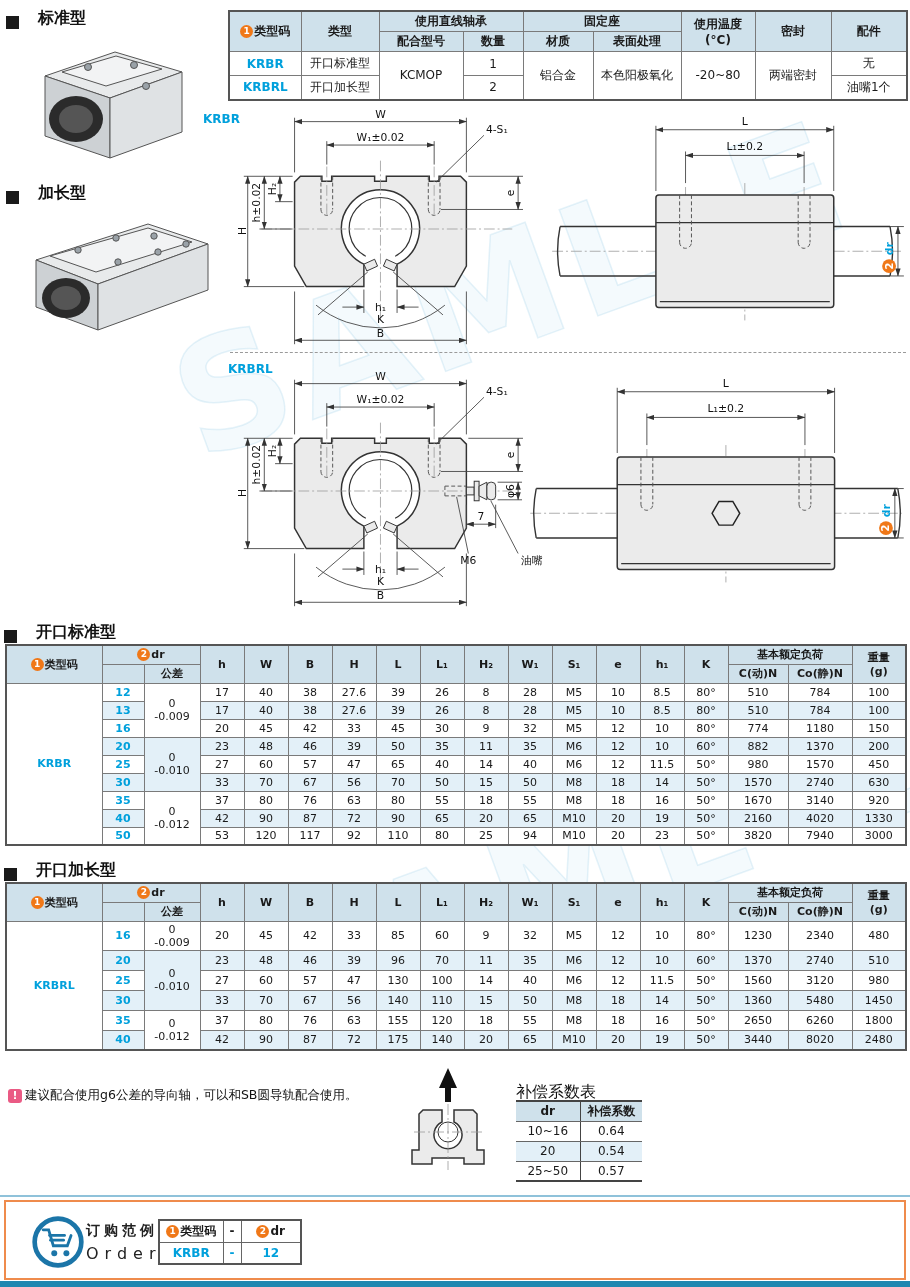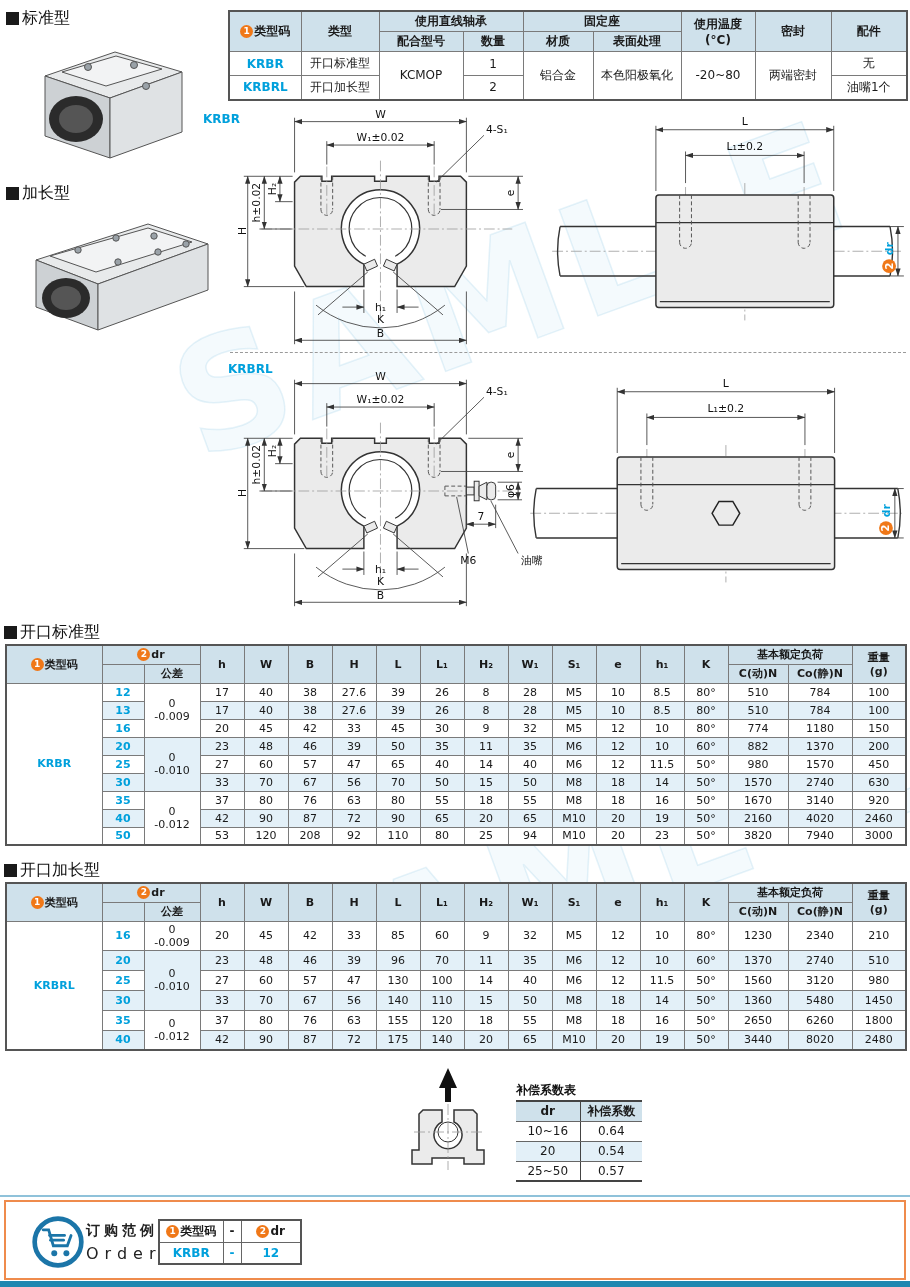--- a/index.html
+++ b/index.html
@@ -1,19 +1,19 @@
 <!DOCTYPE html>
 <html><head>
 <meta charset="utf-8">
 <style>
 *{margin:0;padding:0;box-sizing:border-box}
 body{font-family:"DejaVu Sans","Liberation Sans",sans-serif;background:#fff;color:#1a1a1a}
 .page{position:relative;width:910px;height:1287px;background:#fff;overflow:hidden}
 .wm{position:absolute;font-size:155px;font-weight:bold;letter-spacing:8px;color:rgba(100,180,220,.07);-webkit-text-stroke:1.5px rgba(100,180,220,.16);transform:rotate(-20deg);pointer-events:none;white-space:nowrap}
-.sec-title{position:absolute;display:flex;align-items:center;gap:3px;font-weight:normal;font-size:16px;color:#111}
+.sec-title{position:absolute;display:flex;align-items:flex-end;gap:19px;font-weight:bold;font-size:16px;color:#111}
 .sec-title .sq{width:13px;height:13px;background:#1a1a1a;display:inline-block}
 .badge{display:inline-block;width:13px;height:13px;border-radius:50%;background:#f07818;color:#fff;font-size:9px;font-weight:bold;line-height:13px;text-align:center;vertical-align:1px;margin-right:1px}
 .bang{display:inline-block;width:14px;height:14px;background:#ea5a84;color:#fff;border-radius:3px;font-weight:bold;font-size:11px;line-height:14px;text-align:center;margin-right:3px}
 .ctable{border-collapse:collapse;table-layout:fixed;font-size:11px;border:2px solid #555;background:#fff}
 .ctable th,.ctable td{border:1px solid #7a7a7a;text-align:center;padding:1px 2px;color:#1a1a1a;overflow:hidden}
 .ctable th{background:#cfe1eb;font-weight:bold}
 .ctable td{background:#fff}
 .ctable tr.stripe td{background:#e3f0f8}
 .ctable td.code{color:#00a0dc;font-weight:bold;background:#fff}
 .ctable td.drv{color:#00a0dc;font-weight:bold}
@@ -21,21 +21,21 @@
 .pre{white-space:pre-line}
 .spec{font-size:12px}
 .spec th{height:20px}
 .spec td{height:24px}
 #dim-table-1 td{height:18px}
 #dim-table-2 td{height:20px}
 #dim-table-1 th,#dim-table-2 th{height:19px}
 .dwg-label{position:absolute;color:#00a0dc;font-weight:bold;font-size:12px}
 .divider{position:absolute;border-top:1.5px dashed #9a9a9a}
 .note{position:absolute;font-size:12.5px;line-height:1.5;width:402px;color:#111}
-.comp-title{position:absolute;font-size:12px;font-weight:bold;color:#111}
+.comp-title{position:absolute;font-size:16px;font-weight:normal;color:#111}
 .comp{border-collapse:collapse;table-layout:fixed;font-size:12px;border-top:2px solid #444;border-bottom:2px solid #444}
 .comp th,.comp td{border-top:1px solid #666;border-bottom:1px solid #666;text-align:center;height:20px}
 .comp th{background:#cfe1eb;font-weight:bold}
 .comp td:first-child,.comp th:first-child{border-right:1.5px solid #444}
 .comp tr.stripe td{background:#e3f0f8}
 .hline{position:absolute;background:#8fc2da;height:2px}
 .order-box{position:absolute;border:2px solid #ef8b4c;background:#fff}
 .order-cn{position:absolute;font-size:14px;letter-spacing:4px;color:#222;font-weight:bold}
 .order-en{position:absolute;font-size:16px;letter-spacing:6px;color:#222}
 .mini{border-collapse:collapse;table-layout:fixed;font-size:12px;border:2px solid #555}
@@ -549,27 +549,27 @@
           <td>90</td>
           <td>65</td>
           <td>20</td>
           <td>65</td>
           <td>M10</td>
           <td>20</td>
           <td>19</td>
           <td>50°</td>
           <td>2160</td>
           <td>4020</td>
-          <td>2460</td>
+          <td>1330</td>
         </tr>
         <tr>
           <td class="drv">50</td>
           <td>53</td>
           <td>120</td>
-          <td>208</td>
+          <td>117</td>
           <td>92</td>
           <td>110</td>
           <td>80</td>
           <td>25</td>
           <td>94</td>
           <td>M10</td>
           <td>20</td>
           <td>23</td>
           <td>50°</td>
           <td>3820</td>
@@ -644,21 +644,21 @@
           <td>85</td>
           <td>60</td>
           <td>9</td>
           <td>32</td>
           <td>M5</td>
           <td>12</td>
           <td>10</td>
           <td>80°</td>
           <td>1230</td>
           <td>2340</td>
-          <td>210</td>
+          <td>480</td>
         </tr>
         <tr class="stripe">
           <td class="drv">20</td>
           <td class="tol pre" rowspan="3">0
 -0.010</td>
           <td>23</td>
           <td>48</td>
           <td>46</td>
           <td>39</td>
           <td>96</td>
@@ -743,20 +743,23 @@
           <td>20</td>
           <td>19</td>
           <td>50°</td>
           <td>3440</td>
           <td>8020</td>
           <td>2480</td>
         </tr>
       </tbody>
     </table>
 
+  <div class="note" style="left:8px;top:1086px">
+    <span class="bang">!</span><span>建议配合使用g6公差的导向轴，可以和SB圆导轨配合使用。</span>
+  </div>
 
   <svg style="left:398px;top:1066px" width="100" height="122" viewBox="0 0 100 122">
     <polygon points="50,2 59,22 53,22 53,36 47,36 47,22 41,22" fill="#111"></polygon>
     <path class="body" d="M25,44 L44,44 L44,56 A14,14 0 1 0 56,56 L56,44 L75,44 L79,48 L79,84 L86,84 L86,98 L66,98 L66,92 L34,92 L34,98 L14,98 L14,84 L21,84 L21,48 Z" stroke-width="1.2"></path>
     <circle cx="50" cy="66" r="10" fill="#fff" stroke="#333"></circle>
     <g class="cl">
         <path d="M50,38 V104"></path>
         <path d="M16,66 H84"></path>
       </g>
   </svg>

